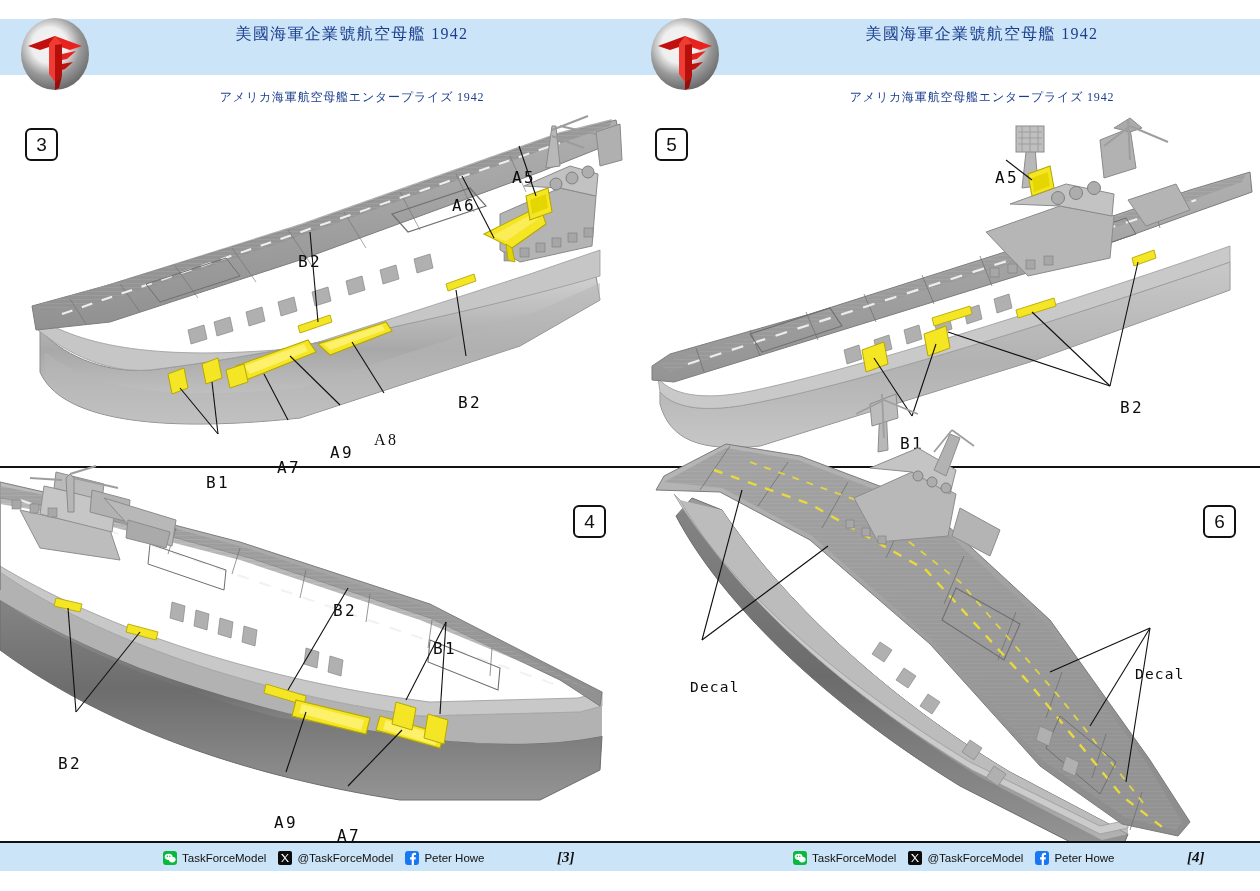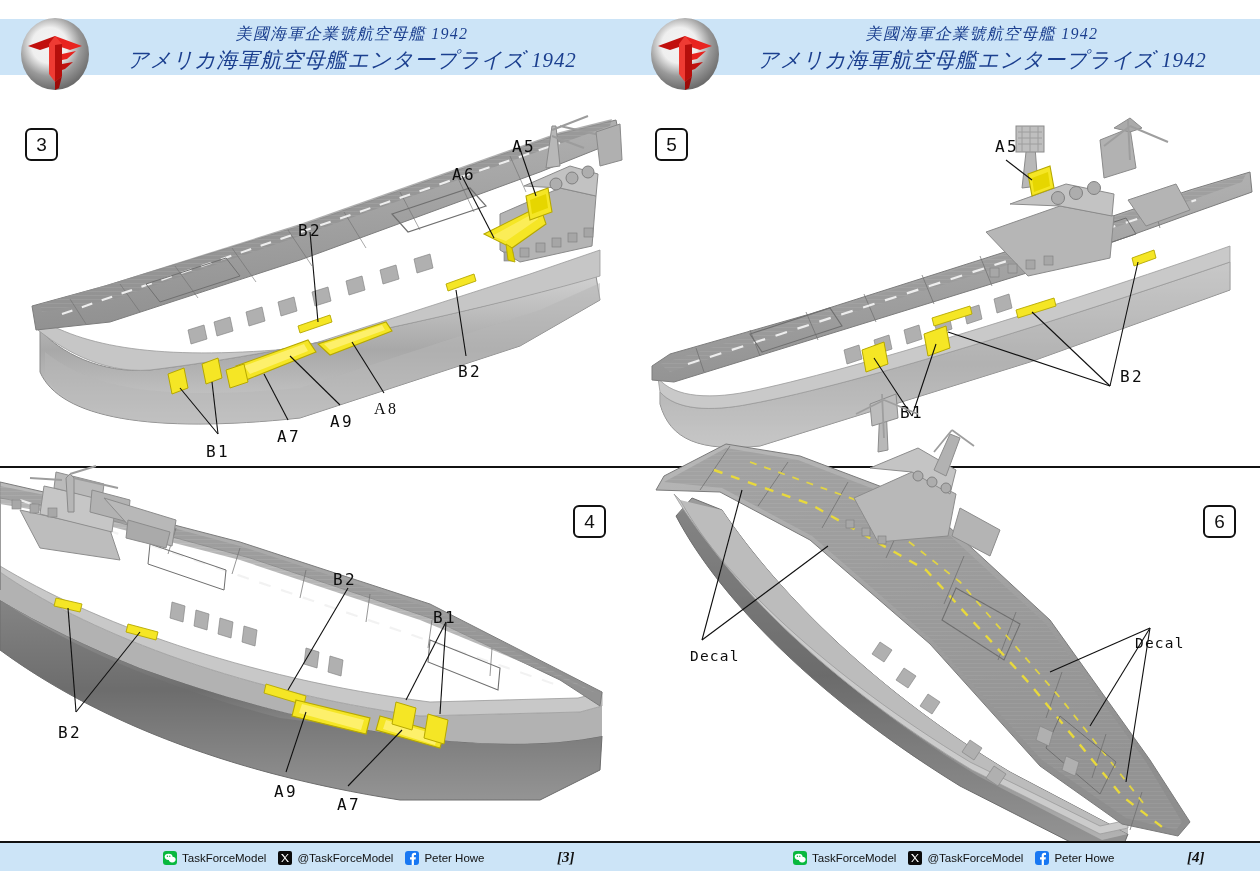--- a/index.html
+++ b/index.html
@@ -9,22 +9,22 @@
   .page{position:absolute;top:0;height:891px;width:630px;overflow:hidden;}
   .page-left{left:0;}
   .page-right{left:630px;}
 
   
   .header{position:absolute;top:19px;left:0;width:630px;height:56px;
           background:#cce4f7;}
   .header-title{position:absolute;top:22px;left:88px;width:528px;
           text-align:center;color:#1b3f8f;line-height:1.45;
           font-family:"Liberation Serif","DejaVu Serif",serif;}
-  .t-line{display:block;font-size:16px;letter-spacing:1.3px;white-space:nowrap;font-style:italic;}
-  .t-line.jp{font-size:21px;letter-spacing:0.8px;}
+  .t-line{display:block;font-size:16px;letter-spacing:1.3px;white-space:nowrap;}
+  .t-line.jp{font-size:12px;letter-spacing:0.8px;margin-top:44px;}
 
   .logo{position:absolute;top:16px;left:18px;width:74px;height:78px;}
   .logo .disc{position:absolute;left:3px;top:2px;width:68px;height:72px;
        border-radius:50%;
        background:radial-gradient(circle at 42% 38%,#f3f3f3 0%,#efefef 30%,#9a9a9a 52%,#6d6d6d 74%,#575757 100%);}
   .logo svg{position:absolute;left:0;top:0;}
 
   
   .hdivider{position:absolute;left:0;width:630px;height:2px;background:#111;}
   .hdiv-mid{top:466px;}
@@ -48,21 +48,21 @@
   
   .stepbox{position:absolute;width:29px;height:29px;border:2.2px solid #111;
            border-radius:6px;background:#fff;
            display:flex;align-items:center;justify-content:center;
            font-size:19px;color:#111;
            font-family:"Liberation Sans",sans-serif;}
 
   
   .lbl{position:absolute;font-size:16px;color:#0c0c0c;letter-spacing:2.4px;
        white-space:nowrap;font-family:"DejaVu Sans Mono","Liberation Mono",monospace;
-       font-weight:500;}
+       font-weight:500;margin-top:31px;}
   .lbl.small{font-size:14.5px;letter-spacing:1.2px;}
 
   
   .illus{position:absolute;left:0;top:0;width:630px;height:891px;
          pointer-events:none;}
 </style>
 </head>
 <body>
 
 <div class="page page-left">

